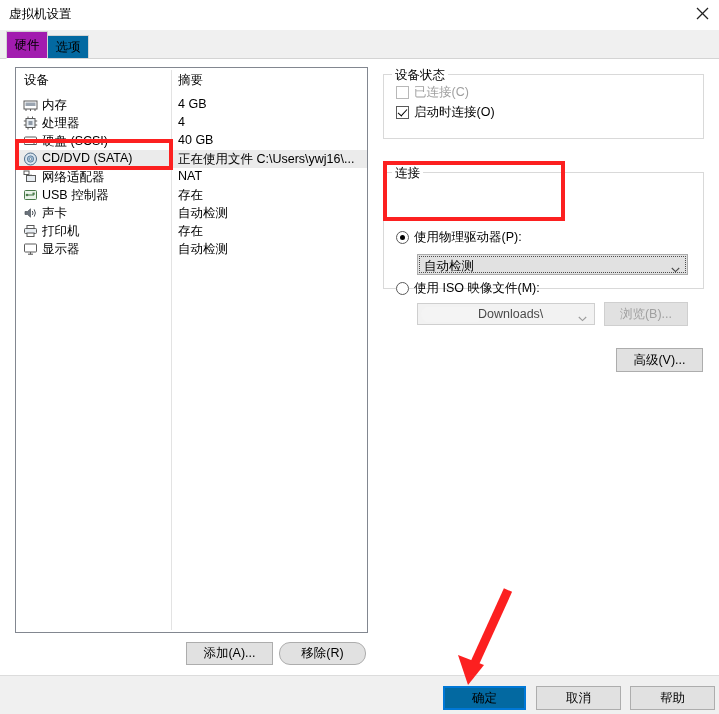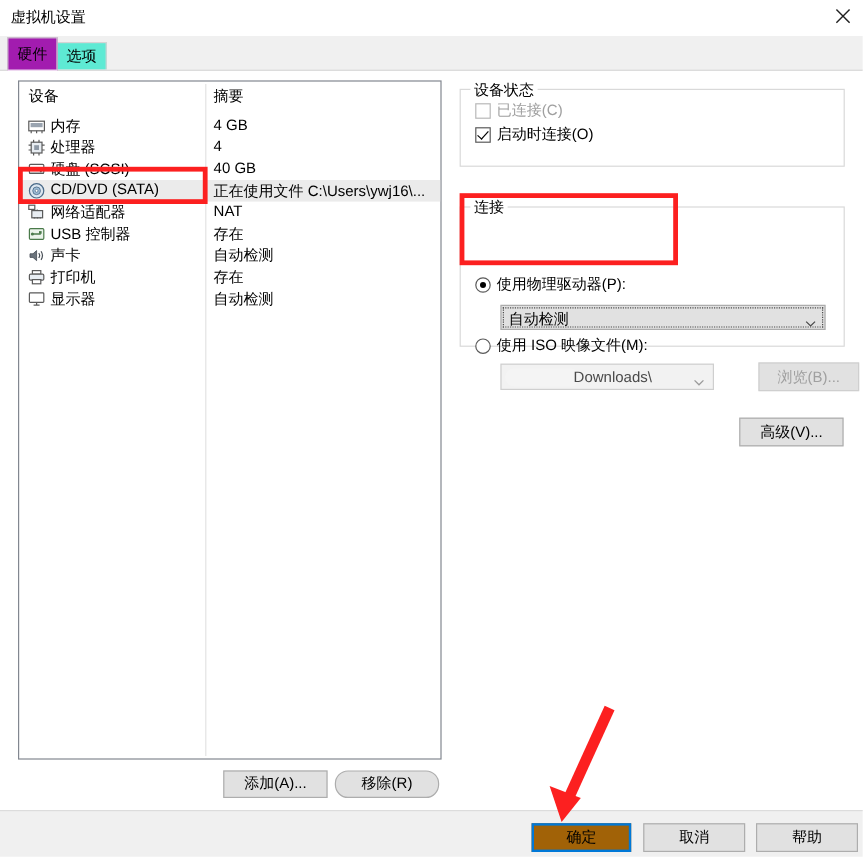--- a/index.html
+++ b/index.html
@@ -46,21 +46,21 @@
   #tabstrip {
     position: absolute;
     left: 0; top: 30px;
     width: 719px; height: 29px;
     background: #f0f0f0;
   }
   .tab {
     position: absolute;
     top: 5px;
     height: 24px;
-    background: #5eead4;
+    background: #0369a1;
     border: 1px solid #d4d4d4;
     border-bottom: none;
     box-sizing: border-box;
     display: flex;
     align-items: center;
     justify-content: center;
     font-size: 12.5px;
     cursor: default;
   }
   .tab.active {
@@ -147,24 +147,24 @@
     background: #e1e1e1;
     border: 1px solid #adadad;
     box-sizing: border-box;
     display: flex;
     align-items: center;
     justify-content: center;
     font-size: 12.5px;
     color: #000000;
     cursor: default;
   }
-  .winbtn.disabled { color: #a0a0a0; background: #e1e1e1; border-color: #cfcfcf; margin-left: 28px; }
+  .winbtn.disabled { color: #a0a0a0; background: #e1e1e1; border-color: #cfcfcf; }
   .winbtn.default {
     border: 2px solid #0078d7;
-    background: #a16207;
+    background: #0369a1;
   }
   #btn-add    { left: 186px; top: 583px; width: 87px; height: 23px; }
   #btn-remove { left: 279px; top: 583px; width: 87px; height: 23px; border-radius: 11px; }
 
   
   .groupbox {
     position: absolute;
     border: 1px solid #d9d9d9;
     box-sizing: border-box;
     background: transparent;

